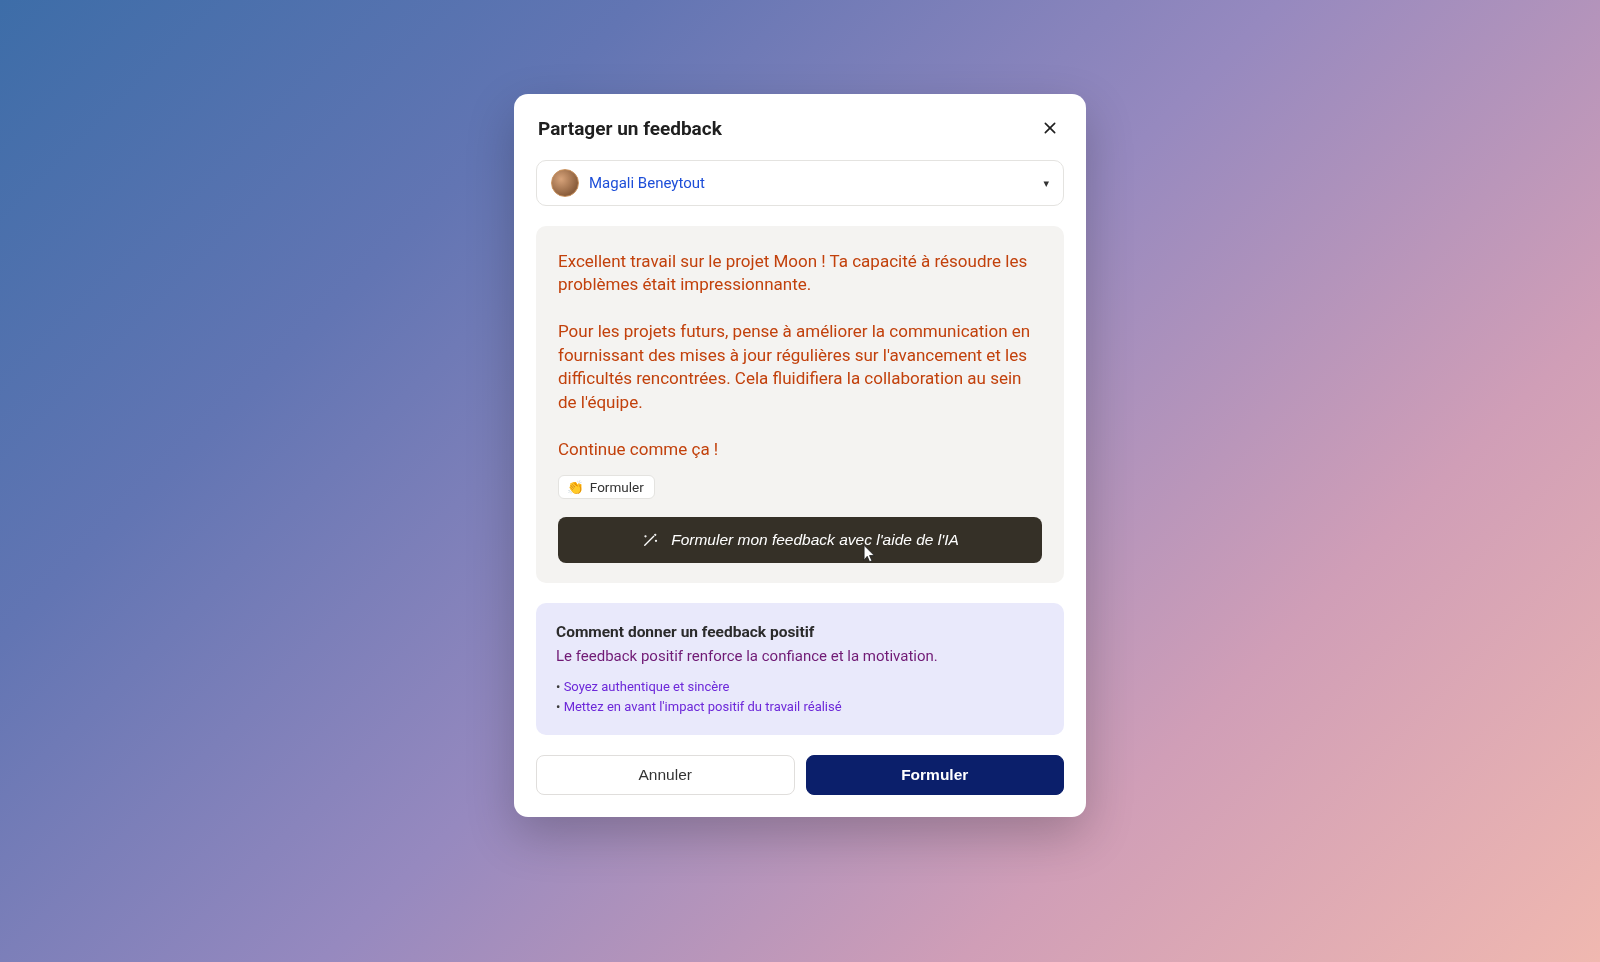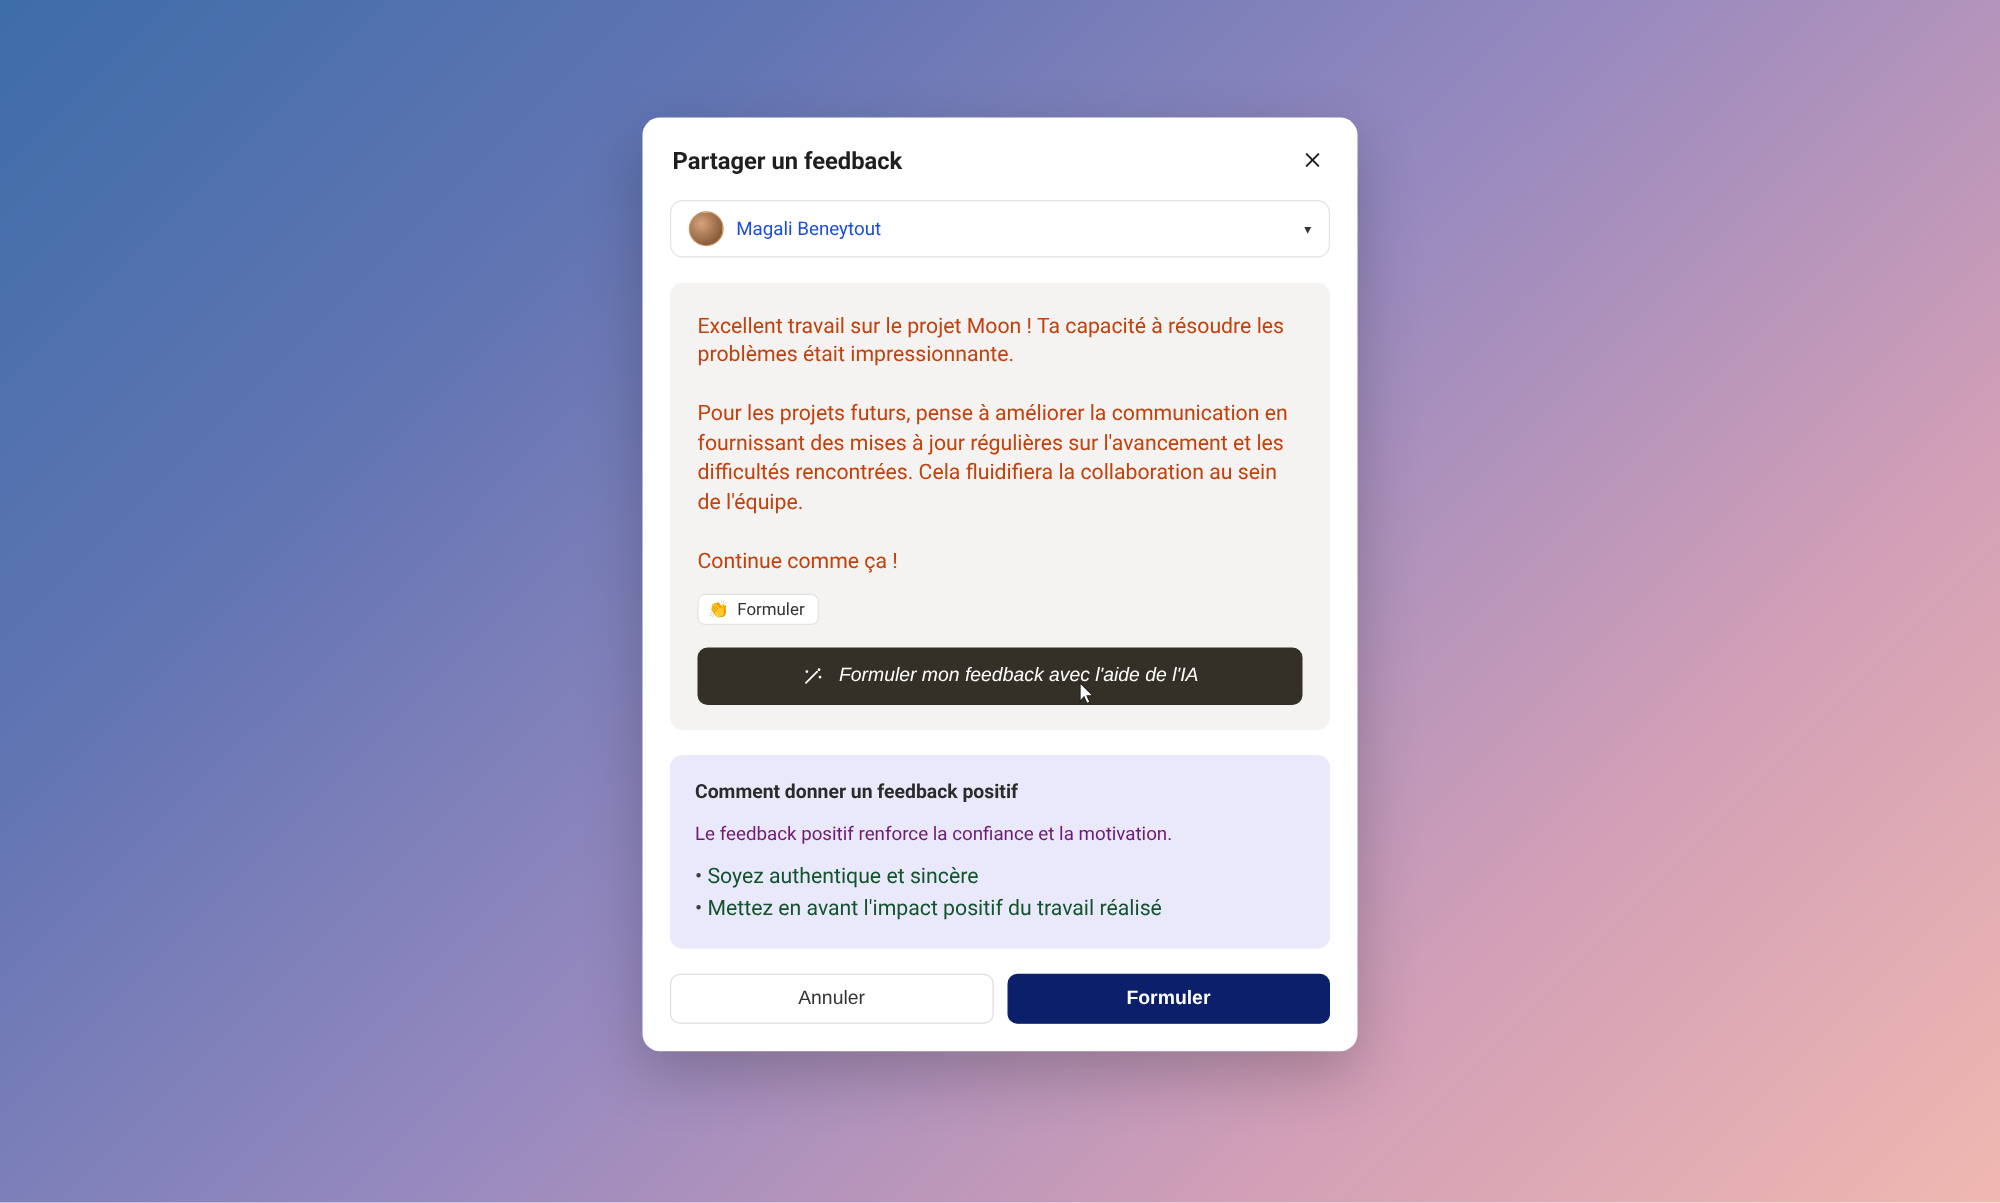--- a/index.html
+++ b/index.html
@@ -111,24 +111,24 @@
       pointer-events: none;
     }
     .pointer svg { width: 20px; height: 22px; }
 
     .tips-panel {
       background: #e9e9fb;
       border-radius: 10px;
       padding: 20px 20px 18px 20px;
       margin-bottom: 20px;
     }
-    .tips-title { font-size: 15.5px; font-weight: 700; color: #2b2b2b; margin-bottom: 16px; }
+    .tips-title { font-size: 15.5px; font-weight: 700; color: #2b2b2b; margin-bottom: 6px; }
     .tips-sub { font-size: 15px; color: #701a75; margin-bottom: 12px; }
     .tips-list { list-style: none; }
-    .tips-list li { font-size: 17px; color: #14532d; line-height: 1.55; }
+    .tips-list li { font-size: 13px; color: #6d28d9; line-height: 1.55; }
     .tips-list li::before { content: "• "; color: #3a3a3a; }
 
     .footer-row {
       display: flex;
       gap: 11px;
     }
     .btn {
       flex: 1;
       border-radius: 8px;
       padding: 10px 16px;

